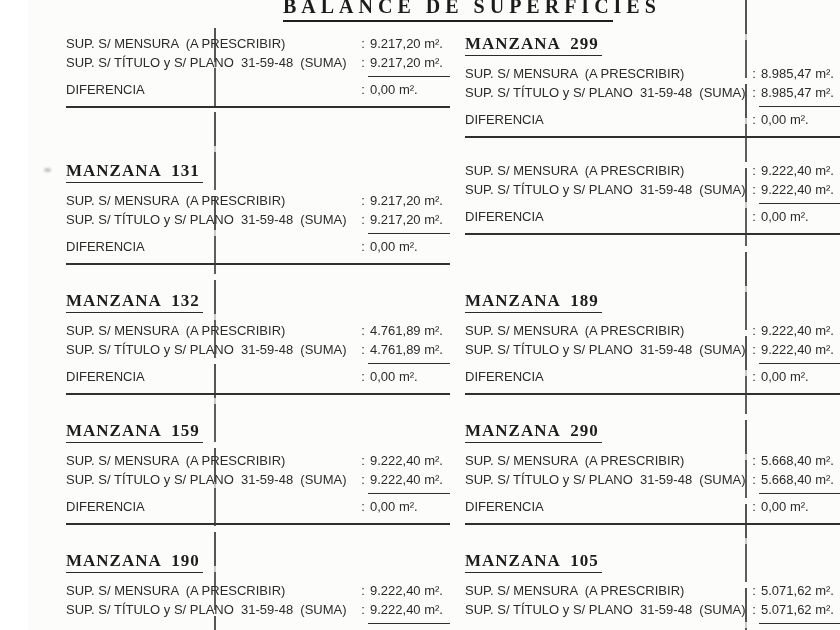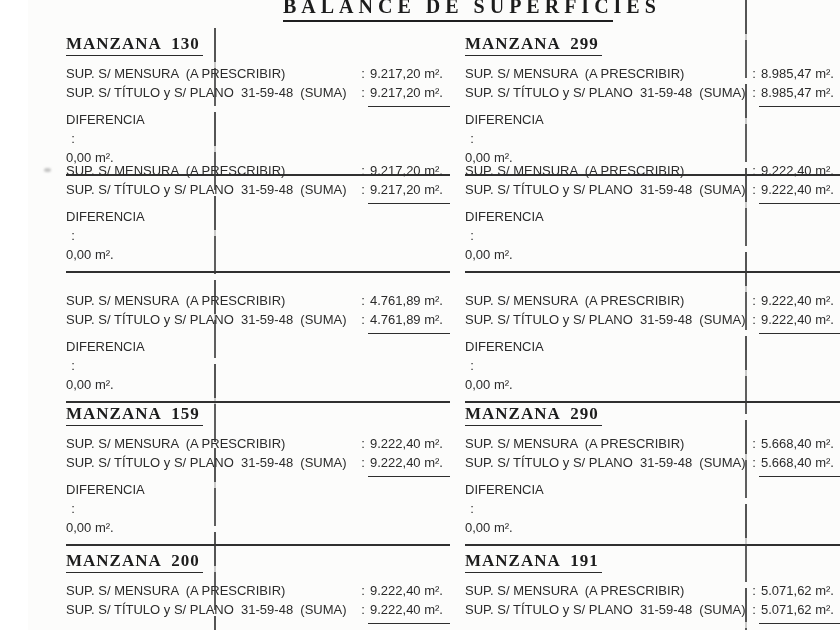--- a/index.html
+++ b/index.html
@@ -29,21 +29,21 @@
     padding-bottom: 2px;
     white-space: pre;
   }
   
   .block { position: absolute; }
   .col-l { left: 38px;  width: 384px; }
   .col-r { left: 437px; width: 376px; }
   .r1 { top: 34px; }
   .r2 { top: 161px; }
   .r3 { top: 291px; }
-  .r4 { top: 404px; }
+  .r4 { top: 421px; }
   .r5 { top: 551px; }
 
   .block-title {
     display: inline-block;
     font-family: "Liberation Serif", serif;
     font-weight: 600;
     font-size: 17px;
     letter-spacing: 1px;
     color: #1d1d1d;
     border-bottom: 1.6px solid #2a2a2a;
@@ -60,21 +60,21 @@
     white-space: pre;
   }
   .row .lbl { flex: 1 1 auto; overflow: visible; }
   .row .colon { width: 14px; text-align: center; flex: 0 0 auto; }
   .row .val { flex: 0 0 auto; min-width: 80px; text-align: left; }
   .subrule {
     width: 82px;
     margin: 4px 0 3px auto;
     border-top: 1.6px solid #2e2e2e;
   }
-  .row.dif { margin-top: 3px; flex-direction: column; }
+  .row.dif { margin-top: 3px; }
   .bottomrule {
     margin-top: 7px;
     border-top: 2.2px solid #303030;
   }
   
   .scanline {
     position: absolute;
     width: 1.5px;
     z-index: 5;
     background: repeating-linear-gradient(
@@ -98,21 +98,20 @@
   }
 </style>
 </head>
 <body>
 
 <div class="page">
 
   <div class="doc-title">BALANCE DE SUPERFICIES</div>
 
   <section class="block col-l r1">
-    <h2 class="block-title">MANZANA  130</h2>
     <div class="row">
       <span class="lbl">SUP. S/ MENSURA  (A PRESCRIBIR)</span>
       <span class="colon">:</span>
       <span class="val">9.217,20 m².</span>
     </div>
     <div class="row">
       <span class="lbl">SUP. S/ TÍTULO y S/ PLANO  31-59-48  (SUMA)</span>
       <span class="colon">:</span>
       <span class="val">9.217,20 m².</span>
     </div>
@@ -140,20 +139,21 @@
     <div class="subrule"></div>
     <div class="row dif">
       <span class="lbl">DIFERENCIA</span>
       <span class="colon">:</span>
       <span class="val">0,00 m².</span>
     </div>
     <div class="bottomrule"></div>
   </section>
 
   <section class="block col-l r2">
+    <h2 class="block-title">MANZANA  131</h2>
     <div class="row">
       <span class="lbl">SUP. S/ MENSURA  (A PRESCRIBIR)</span>
       <span class="colon">:</span>
       <span class="val">9.217,20 m².</span>
     </div>
     <div class="row">
       <span class="lbl">SUP. S/ TÍTULO y S/ PLANO  31-59-48  (SUMA)</span>
       <span class="colon">:</span>
       <span class="val">9.217,20 m².</span>
     </div>
@@ -180,40 +180,42 @@
     <div class="subrule"></div>
     <div class="row dif">
       <span class="lbl">DIFERENCIA</span>
       <span class="colon">:</span>
       <span class="val">0,00 m².</span>
     </div>
     <div class="bottomrule"></div>
   </section>
 
   <section class="block col-l r3">
+    <h2 class="block-title">MANZANA  132</h2>
     <div class="row">
       <span class="lbl">SUP. S/ MENSURA  (A PRESCRIBIR)</span>
       <span class="colon">:</span>
       <span class="val">4.761,89 m².</span>
     </div>
     <div class="row">
       <span class="lbl">SUP. S/ TÍTULO y S/ PLANO  31-59-48  (SUMA)</span>
       <span class="colon">:</span>
       <span class="val">4.761,89 m².</span>
     </div>
     <div class="subrule"></div>
     <div class="row dif">
       <span class="lbl">DIFERENCIA</span>
       <span class="colon">:</span>
       <span class="val">0,00 m².</span>
     </div>
     <div class="bottomrule"></div>
   </section>
 
   <section class="block col-r r3">
+    <h2 class="block-title">MANZANA  189</h2>
     <div class="row">
       <span class="lbl">SUP. S/ MENSURA  (A PRESCRIBIR)</span>
       <span class="colon">:</span>
       <span class="val">9.222,40 m².</span>
     </div>
     <div class="row">
       <span class="lbl">SUP. S/ TÍTULO y S/ PLANO  31-59-48  (SUMA)</span>
       <span class="colon">:</span>
       <span class="val">9.222,40 m².</span>
     </div>
@@ -262,42 +264,42 @@
     <div class="subrule"></div>
     <div class="row dif">
       <span class="lbl">DIFERENCIA</span>
       <span class="colon">:</span>
       <span class="val">0,00 m².</span>
     </div>
     <div class="bottomrule"></div>
   </section>
 
   <section class="block col-l r5">
-    <h2 class="block-title">MANZANA  200</h2>
+    <h2 class="block-title">MANZANA  190</h2>
     <div class="row">
       <span class="lbl">SUP. S/ MENSURA  (A PRESCRIBIR)</span>
       <span class="colon">:</span>
       <span class="val">9.222,40 m².</span>
     </div>
     <div class="row">
       <span class="lbl">SUP. S/ TÍTULO y S/ PLANO  31-59-48  (SUMA)</span>
       <span class="colon">:</span>
       <span class="val">9.222,40 m².</span>
     </div>
     <div class="subrule"></div>
     <div class="row dif">
       <span class="lbl">DIFERENCIA</span>
       <span class="colon">:</span>
       <span class="val">0,00 m².</span>
     </div>
     
   </section>
 
   <section class="block col-r r5">
-    <h2 class="block-title">MANZANA  191</h2>
+    <h2 class="block-title">MANZANA  105</h2>
     <div class="row">
       <span class="lbl">SUP. S/ MENSURA  (A PRESCRIBIR)</span>
       <span class="colon">:</span>
       <span class="val">5.071,62 m².</span>
     </div>
     <div class="row">
       <span class="lbl">SUP. S/ TÍTULO y S/ PLANO  31-59-48  (SUMA)</span>
       <span class="colon">:</span>
       <span class="val">5.071,62 m².</span>
     </div>

